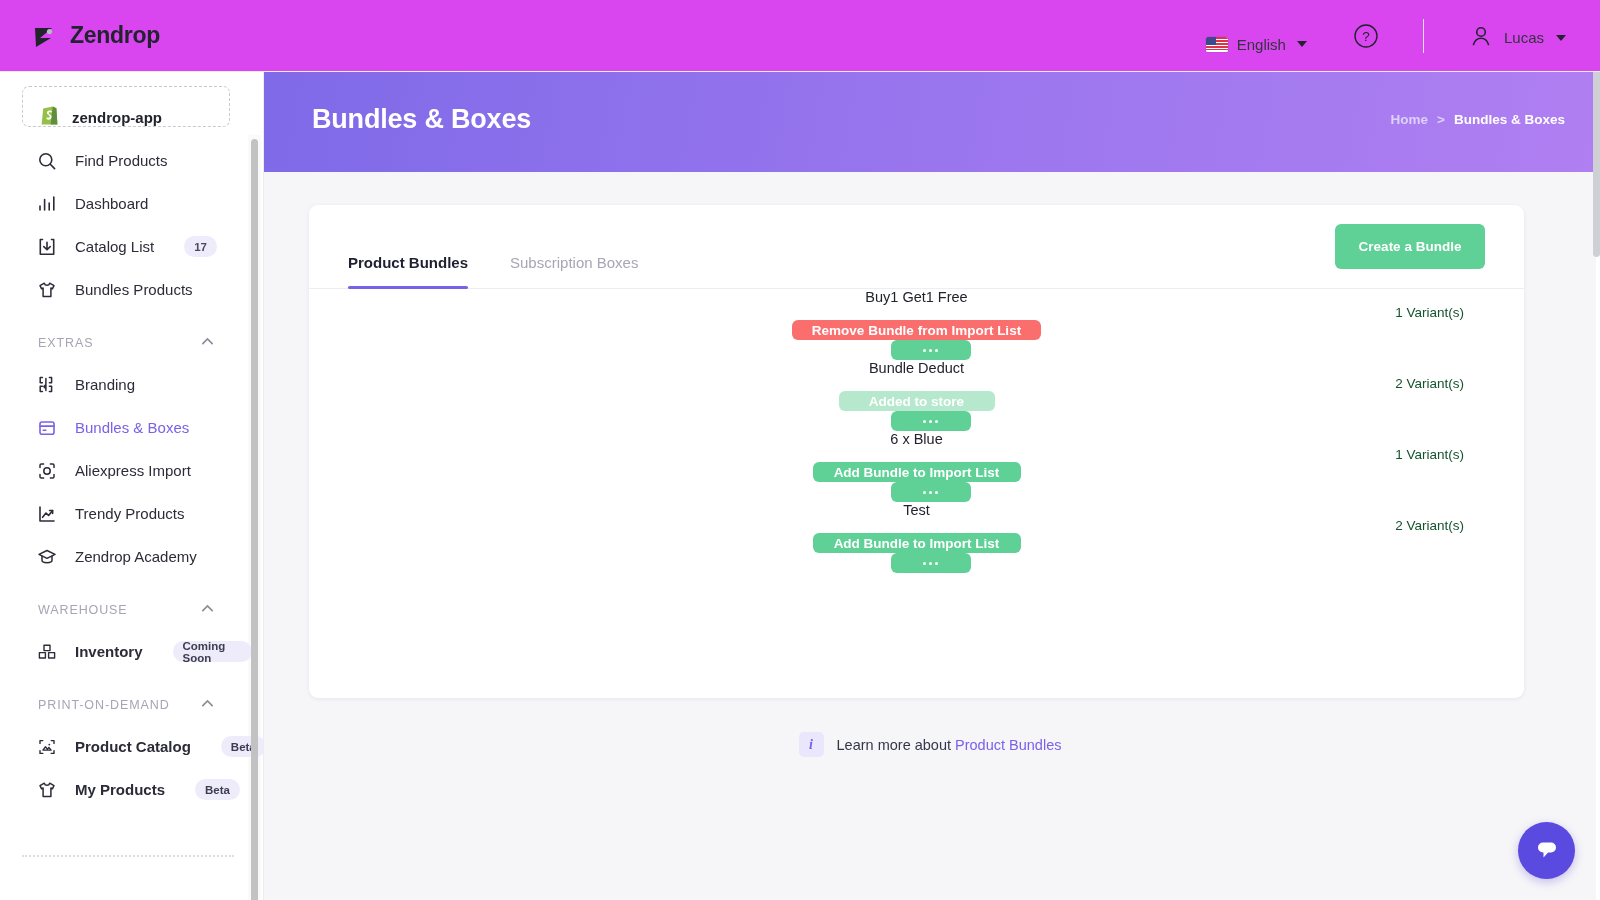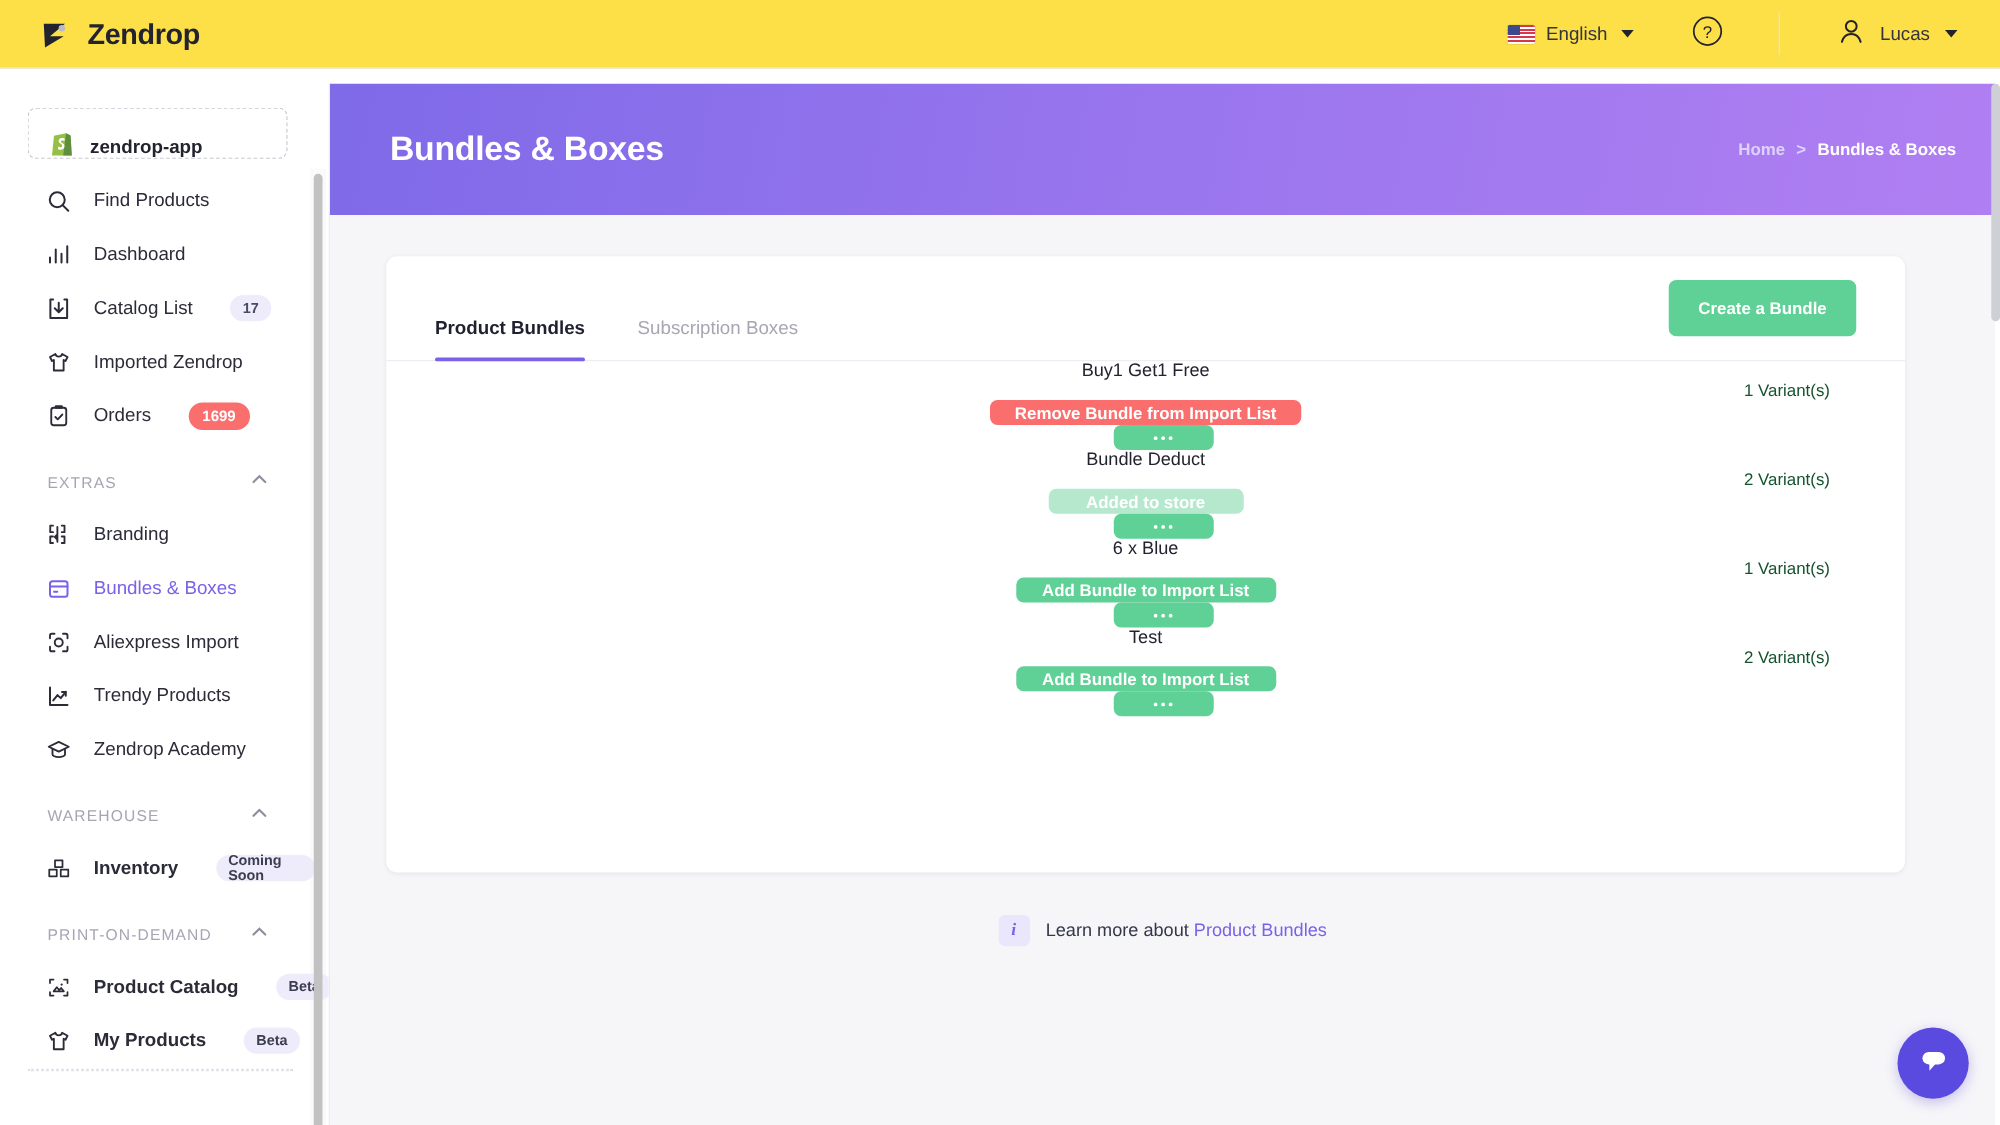--- a/index.html
+++ b/index.html
@@ -5,33 +5,33 @@
   * { box-sizing: border-box; margin: 0; padding: 0; }
   html, body {
     width: 1600px; height: 900px;
     font-family: "Liberation Sans", sans-serif;
     background: #ffffff;
     overflow: hidden;
   }
 
   
   #topbar {
-    position: absolute; top: 0; left: 0; width: 1600px; height: 55px;
-    background: #fde047;
+    position: absolute; top: 0; left: 0; width: 1600px; height: 72px;
+    background: #d946ef;
     border-bottom: 1px solid #ececf1;
     display: flex; align-items: center;
     z-index: 20;
   }
   #brand { display: flex; align-items: center; gap: 12px; margin-left: 28px; }
   #brand-mark { width: 30px; height: 30px; position: relative; }
   #brand-name {
     font-size: 23px; font-weight: bold; color: #22232e; letter-spacing: -0.3px;
   }
   #topbar-right {
-    margin-left: auto; display: flex; align-items: center; gap: 10px; margin-right: 34px;
+    margin-left: auto; display: flex; align-items: flex-end; gap: 10px; margin-right: 34px;
   }
   .tb-item { display: flex; align-items: center; gap: 9px; cursor: pointer; }
   #lang-flag {
     width: 22px; height: 15px; border-radius: 2px; overflow: hidden;
     background: #ffffff; position: relative; flex: none;
     box-shadow: 0 0 0 0.5px rgba(0,0,0,.12);
   }
   #lang-flag .stripes {
     position:absolute; inset:0;
     background: repeating-linear-gradient(to bottom, #d8364a 0, #d8364a 1.5px, #fff 1.5px, #fff 3px);
@@ -299,34 +299,23 @@
       <span class="nav-label">Catalog List</span>
       <span class="badge lav">17</span>
     </div>
 
     <div class="nav-item">
       <span class="ico">
         <svg width="20" height="20" viewBox="0 0 20 20" fill="none" stroke="#2b2c38" stroke-width="1.5" stroke-linejoin="round">
           <path d="M7.3 3.2 3 5.6l1.6 3.2 1.5-.8v8.4h7.8V8l1.5.8L17 5.6l-4.3-2.4a2.8 2.8 0 0 1-5.4 0z"></path>
         </svg>
       </span>
-      <span class="nav-label">Imported Zendrop</span>
-    </div>
-
-    <div class="nav-item">
-      <span class="ico">
-        <svg width="20" height="20" viewBox="0 0 20 20" fill="none" stroke="#2b2c38" stroke-width="1.5" stroke-linecap="round" stroke-linejoin="round">
-          <rect x="4" y="3.2" width="12" height="14" rx="2"></rect>
-          <path d="M7.6 3.2V2h4.8v1.2z"></path>
-            <path d="M7.3 10.6 9.2 12.5 12.9 8.6"></path>
-        </svg>
-      </span>
-      <span class="nav-label">Orders</span>
-      <span class="badge red">1699</span>
-    </div>
+      <span class="nav-label">Bundles Products</span>
+    </div>
+
 
     <div class="group-head">
       <span class="group-title">EXTRAS</span>
       <span class="group-chev">
         <svg width="17" height="17" viewBox="0 0 17 17" fill="none" stroke="#8d8d9c" stroke-width="1.7" stroke-linecap="round">
             <path d="M3.8 10.6 8.5 6 13.2 10.6"></path>
           </svg>
       </span>
     </div>
 

